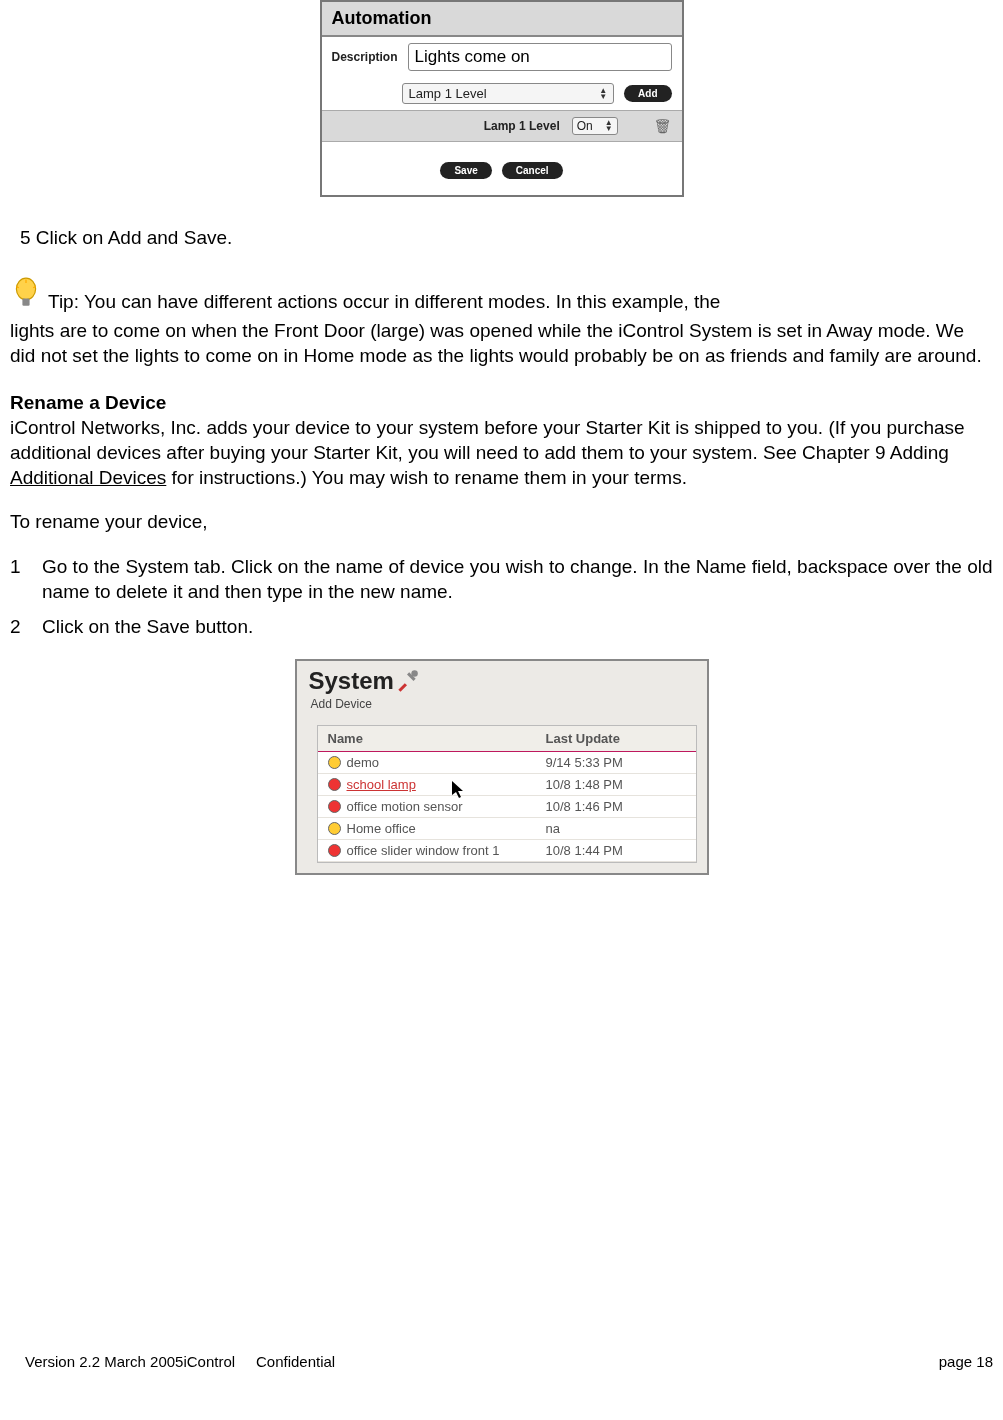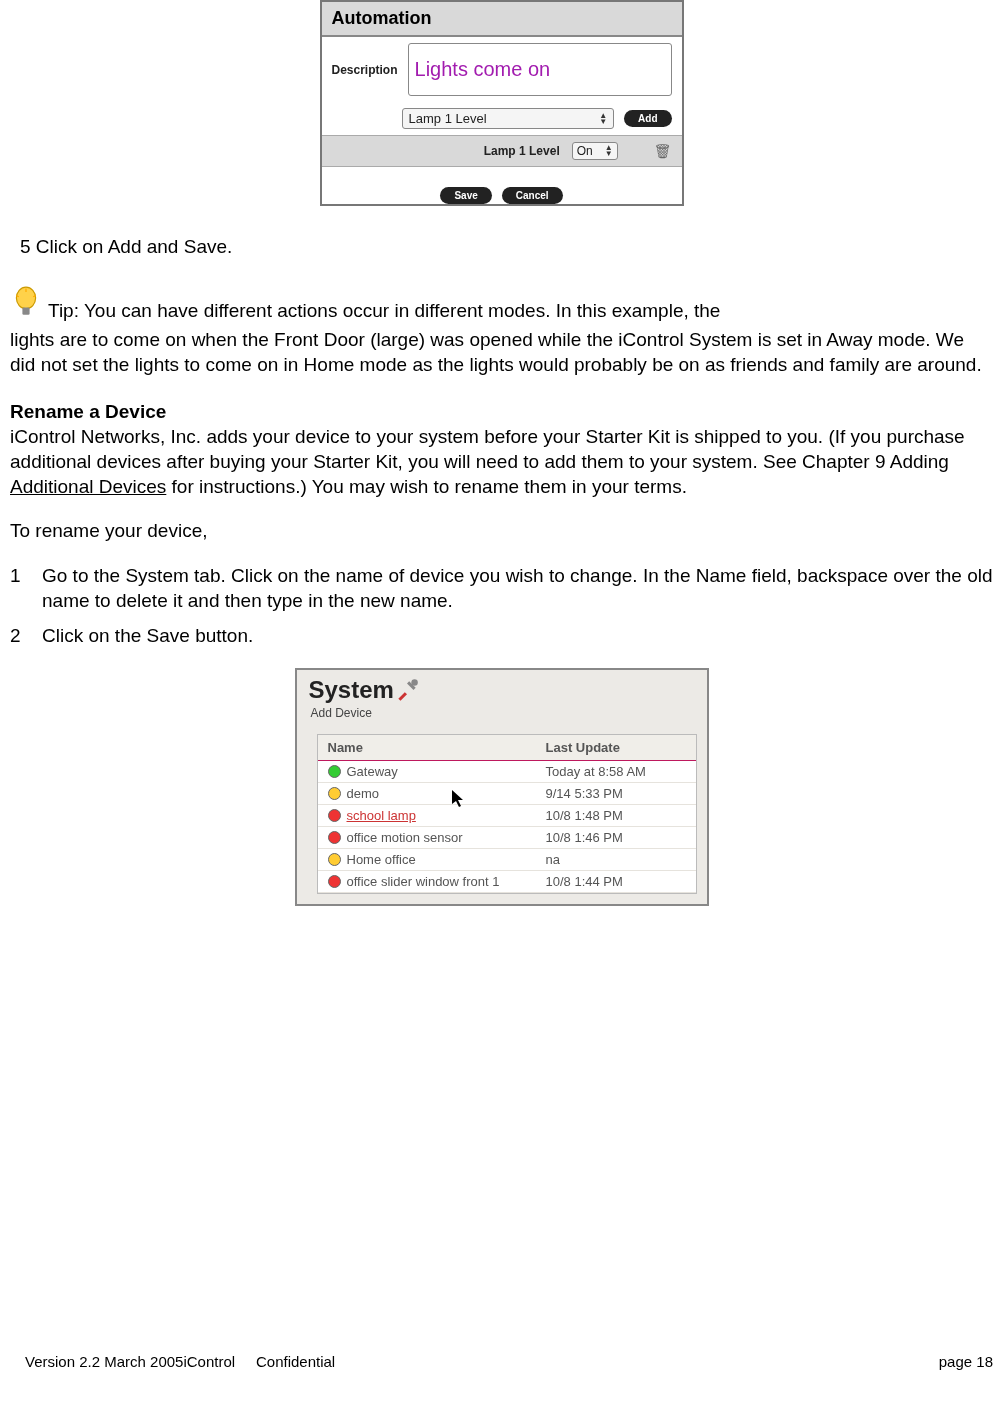--- a/index.html
+++ b/index.html
@@ -39,23 +39,23 @@
     font-size: 12px;
     font-weight: bold;
     color: #222;
     min-width: 60px;
   }
   .text-input {
     flex: 1;
     background: #fff;
     border: 1px solid #888;
     border-radius: 3px;
-    padding: 14px 6px;
-    font-size: 20px;
-    color: #a21caf;
+    padding: 3px 6px;
+    font-size: 17px;
+    color: #000000;
   }
   .select-box {
     flex: 1;
     display: flex;
     align-items: center;
     justify-content: space-between;
     background: #f5f5f5;
     border: 1px solid #888;
     border-radius: 3px;
     padding: 2px 6px;
@@ -107,21 +107,21 @@
     margin-right: 4px;
   }
   .trash-icon {
     font-size: 14px;
     color: #666;
     margin-left: 28px;
   }
   .button-row {
     justify-content: center;
     gap: 10px;
-    padding: 20px 0 0 0;
+    padding: 20px 0 16px 0;
   }
   .step-text {
     margin: 28px 10px;
     font-size: 19px;
   }
   .tip-row {
     display: flex;
     align-items: flex-start;
     margin: 28px 0 6px 0;
   }
@@ -314,27 +314,20 @@
   <div class="add-device">Add Device</div>
 
   <div class="device-table">
     <div class="th-row">
       <div class="col-name">Name</div>
       <div class="col-update">Last Update</div>
     </div>
     <div id="device-rows">
           <div class="row">
             <div class="col-name">
-              <span class="status-dot dot-green"></span>
-              <span class="">Gateway</span>
-            </div>
-            <div class="col-update">Today at 8:58 AM</div>
-          </div>
-          <div class="row">
-            <div class="col-name">
               <span class="status-dot dot-yellow"></span>
               <span class="">demo</span>
             </div>
             <div class="col-update">9/14 5:33 PM</div>
           </div>
           <div class="row">
             <div class="col-name">
               <span class="status-dot dot-red"></span>
               <span class="selected-link">school lamp</span>
             </div>

